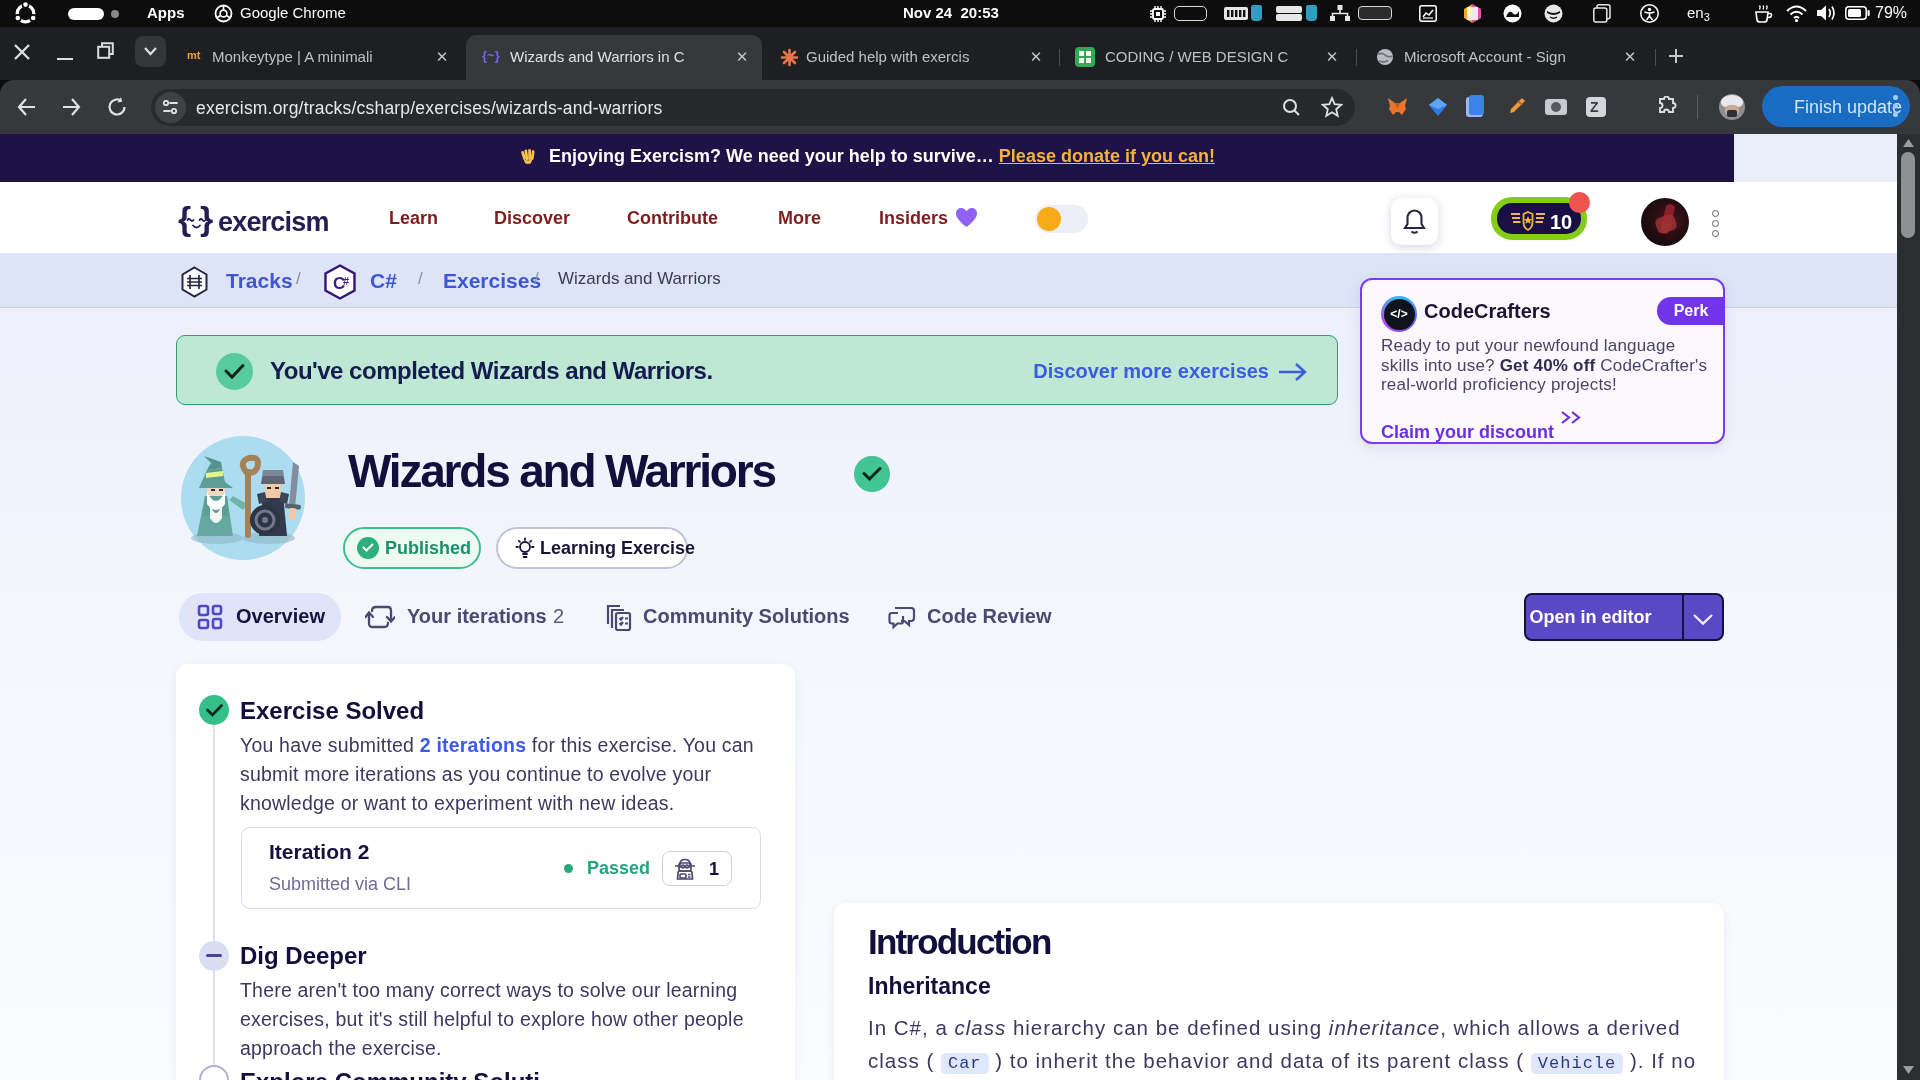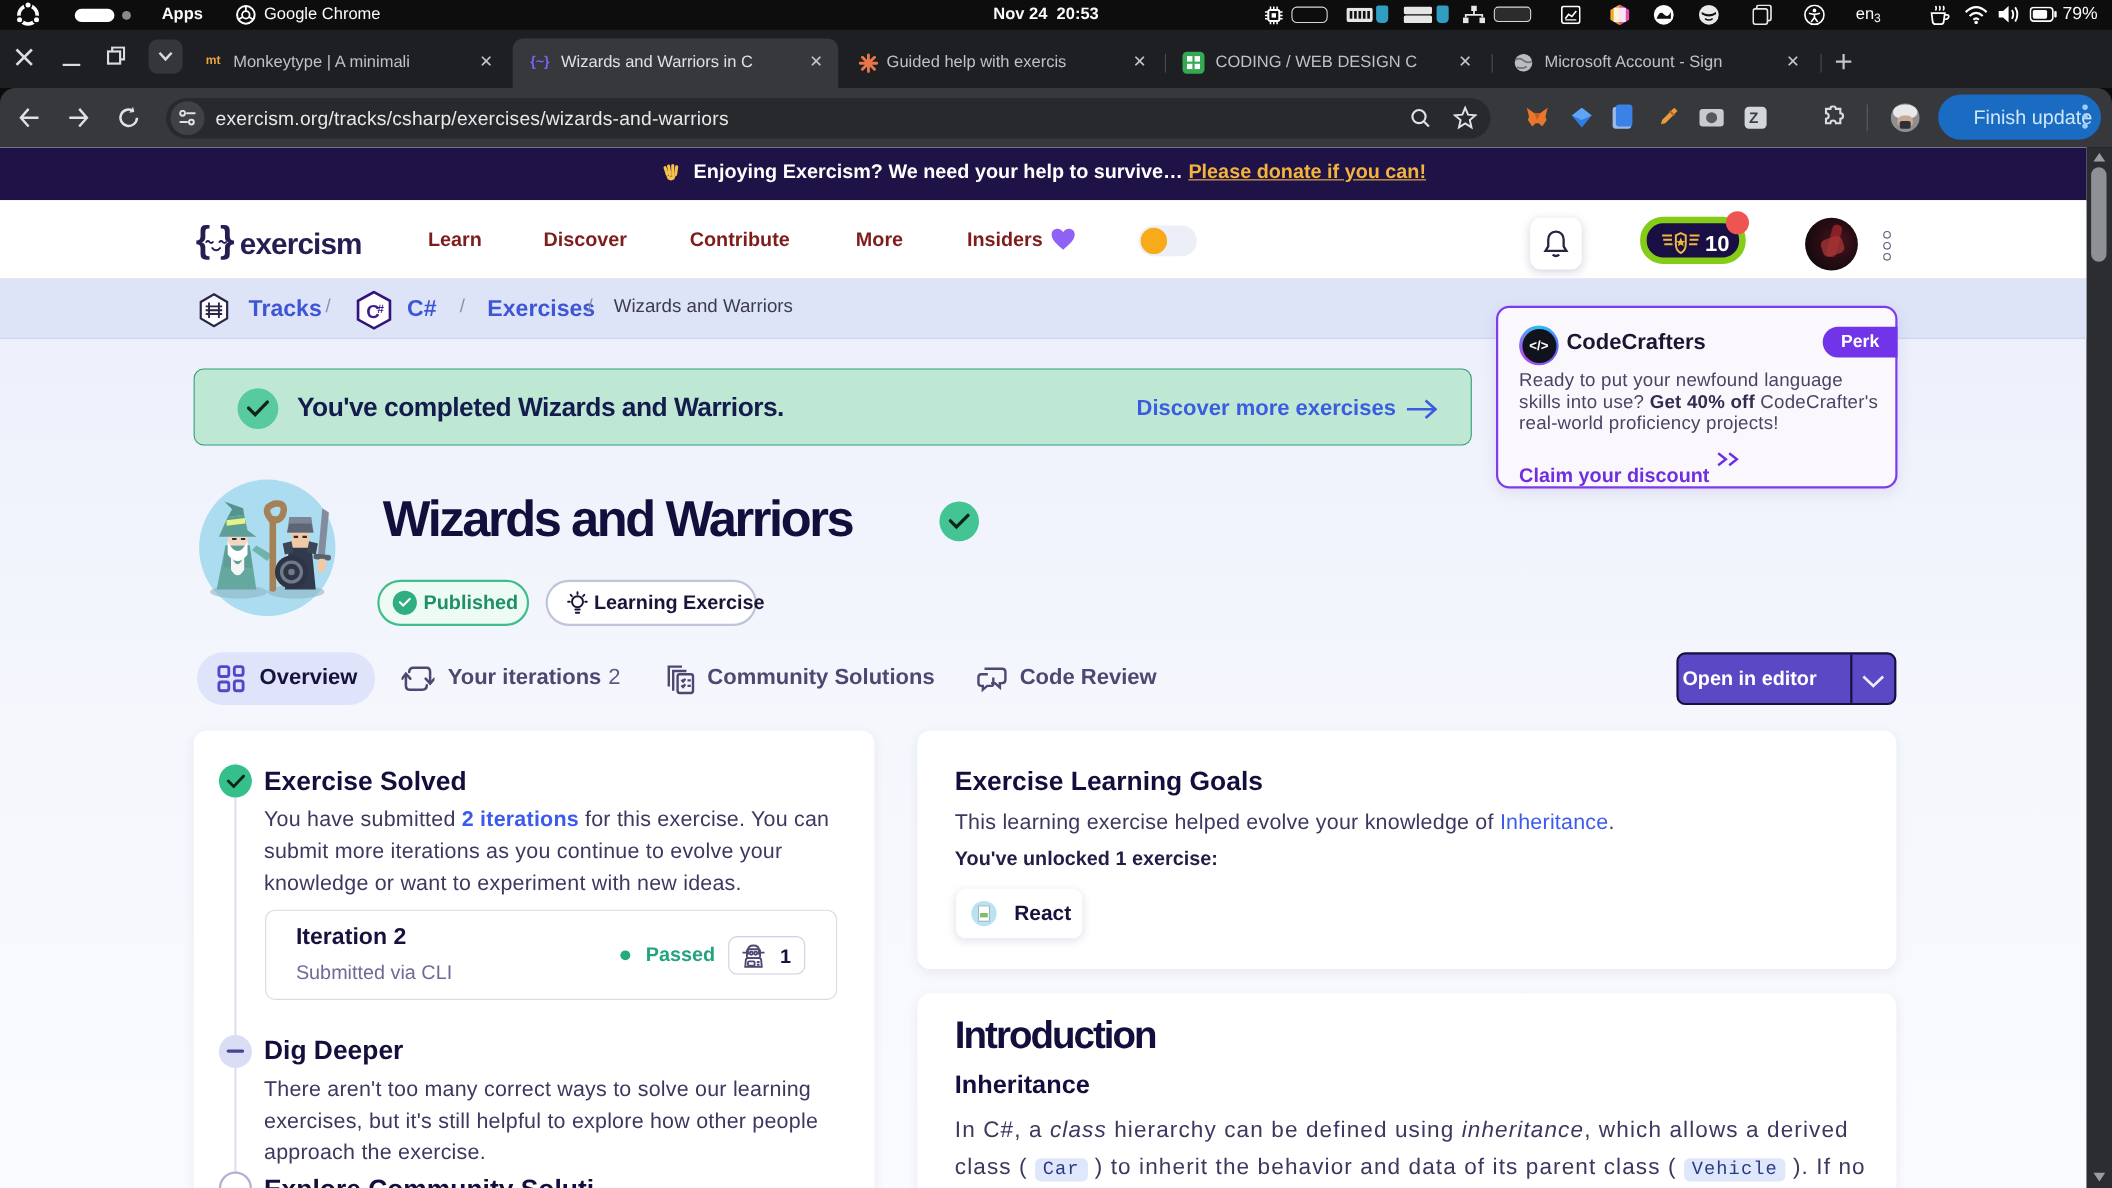--- a/index.html
+++ b/index.html
@@ -21,21 +21,21 @@
 .tabsep { position:absolute; top:22px; width:1px; height:17px; background:#4a4d51; }
 
 
 #toolbar { position:absolute; left:0; top:80px; width:1920px; height:54px; background:#37383c; border-radius:14px 14px 0 0; }
 #omnibox { position:absolute; left:151px; top:9px; width:1204px; height:37px; border-radius:19px; background:#27292c; }
 #siteinfo { position:absolute; left:4px; top:3px; width:31px; height:31px; border-radius:50%; background:#3f4145; }
 #urltext { position:absolute; left:45px; top:9px; font-size:17.5px; color:#e6e8ea; letter-spacing:0.2px; }
 
 
 #page { position:absolute; left:0; top:134px; width:1897px; height:946px; background:linear-gradient(#e9edfa, #f5f7fd 55%, #fafbfe); overflow:hidden; }
-#banner { position:absolute; left:0; top:0; width:1897px; height:48px; background:#1e1247; text-align:center; }
+#banner { position:absolute; left:0; top:0; width:1734px; height:48px; background:#1e1247; text-align:center; }
 #banner .in { display:inline-block; margin-top:12px; font-size:18px; font-weight:bold; color:#fff; }
 #banner a { color:#f3b43c; text-decoration:underline; }
 #hdr { position:absolute; left:0; top:48px; width:1897px; height:71px; background:#ffffff; }
 .nav { position:absolute; top:26px; font-size:18px; font-weight:bold; color:#7f1d1d; }
 #crumb { position:absolute; left:0; top:119px; width:1897px; height:55px; background:#dde4f8; border-bottom:1px solid #c9d3ec; }
 .crumblink { position:absolute; top:16px; font-size:21px; font-weight:bold; color:#3e56d4; }
 .crumbsep { position:absolute; top:16px; font-size:17px; color:#8f8fad; }
 
 
 #scrollbar { position:absolute; left:1897px; top:134px; width:23px; height:946px; background:#2c2d30; }
@@ -599,33 +599,20 @@
       </div>
       <div class="circ30" style="left:23px; top:277px; background:#d9def5;">
         <div style="position:absolute; left:7px; top:13px; width:16px; height:3.4px; background:#4c4196; border-radius:2px;"></div>
       </div>
       <div class="h24" style="position:absolute; left:64px; top:278px;">Dig Deeper</div>
       <div class="body18" style="position:absolute; left:64px; top:312px; width:560px;">There aren't too many correct ways to solve our learning<br>exercises, but it's still helpful to explore how other people<br>approach the exercise.</div>
       <div class="circ30" style="left:23px; top:401px; background:#fff; border:2px solid #b4b0cf;"></div>
       <div class="h24" style="position:absolute; left:64px; top:404px;">Explore Community Soluti</div>
     </div>
 
-    <div class="card" id="rcard1">
-      <div class="h24" style="position:absolute; left:34px; top:33px;">Exercise Learning Goals</div>
-      <div class="body18" style="position:absolute; left:34px; top:70px; width:820px;">This learning exercise helped evolve your knowledge of <a class="blu" href="#" style="font-weight:normal;">Inheritance</a>.</div>
-      <div style="position:absolute; left:34px; top:106px; font-size:18px; font-weight:bold; color:#221c47;">You've unlocked 1 exercise:</div>
-      <div id="reactchip">
-        <div style="position:absolute; left:14px; top:11px; width:23px; height:23px; border-radius:50%; background:#b9e2f3;">
-          <div style="position:absolute; left:6px; top:4px; width:11px; height:15px; background:#fff; border:1px solid #9db6c2;">
-            <div style="position:absolute; left:1px; top:6px; width:7px; height:4px; background:#7ebf67;"></div>
-          </div>
-        </div>
-        <div style="position:absolute; left:53px; top:12px; font-size:19px; font-weight:bold; color:#17123d;">React</div>
-      </div>
-    </div>
 
     <div class="card" id="rcard2">
       <div style="position:absolute; left:34px; top:19px; font-size:35px; font-weight:bold; color:#130f3d; letter-spacing:-1.8px;">Introduction</div>
       <div style="position:absolute; left:34px; top:70px; font-size:23px; font-weight:bold; color:#130f3d;">Inheritance</div>
       <div style="position:absolute; left:34px; top:108px; width:900px; font-size:20.5px; letter-spacing:1.0px; line-height:33px; color:#3c3860;">In C#, a <i>class</i> hierarchy can be defined using <i>inheritance</i>, which allows a derived<br>class ( <span class="code">Car</span> ) to inherit the behavior and data of its parent class ( <span class="code">Vehicle</span> ). If no</div>
     </div>
   </div>
 </div>
 
 <div id="scrollbar">

